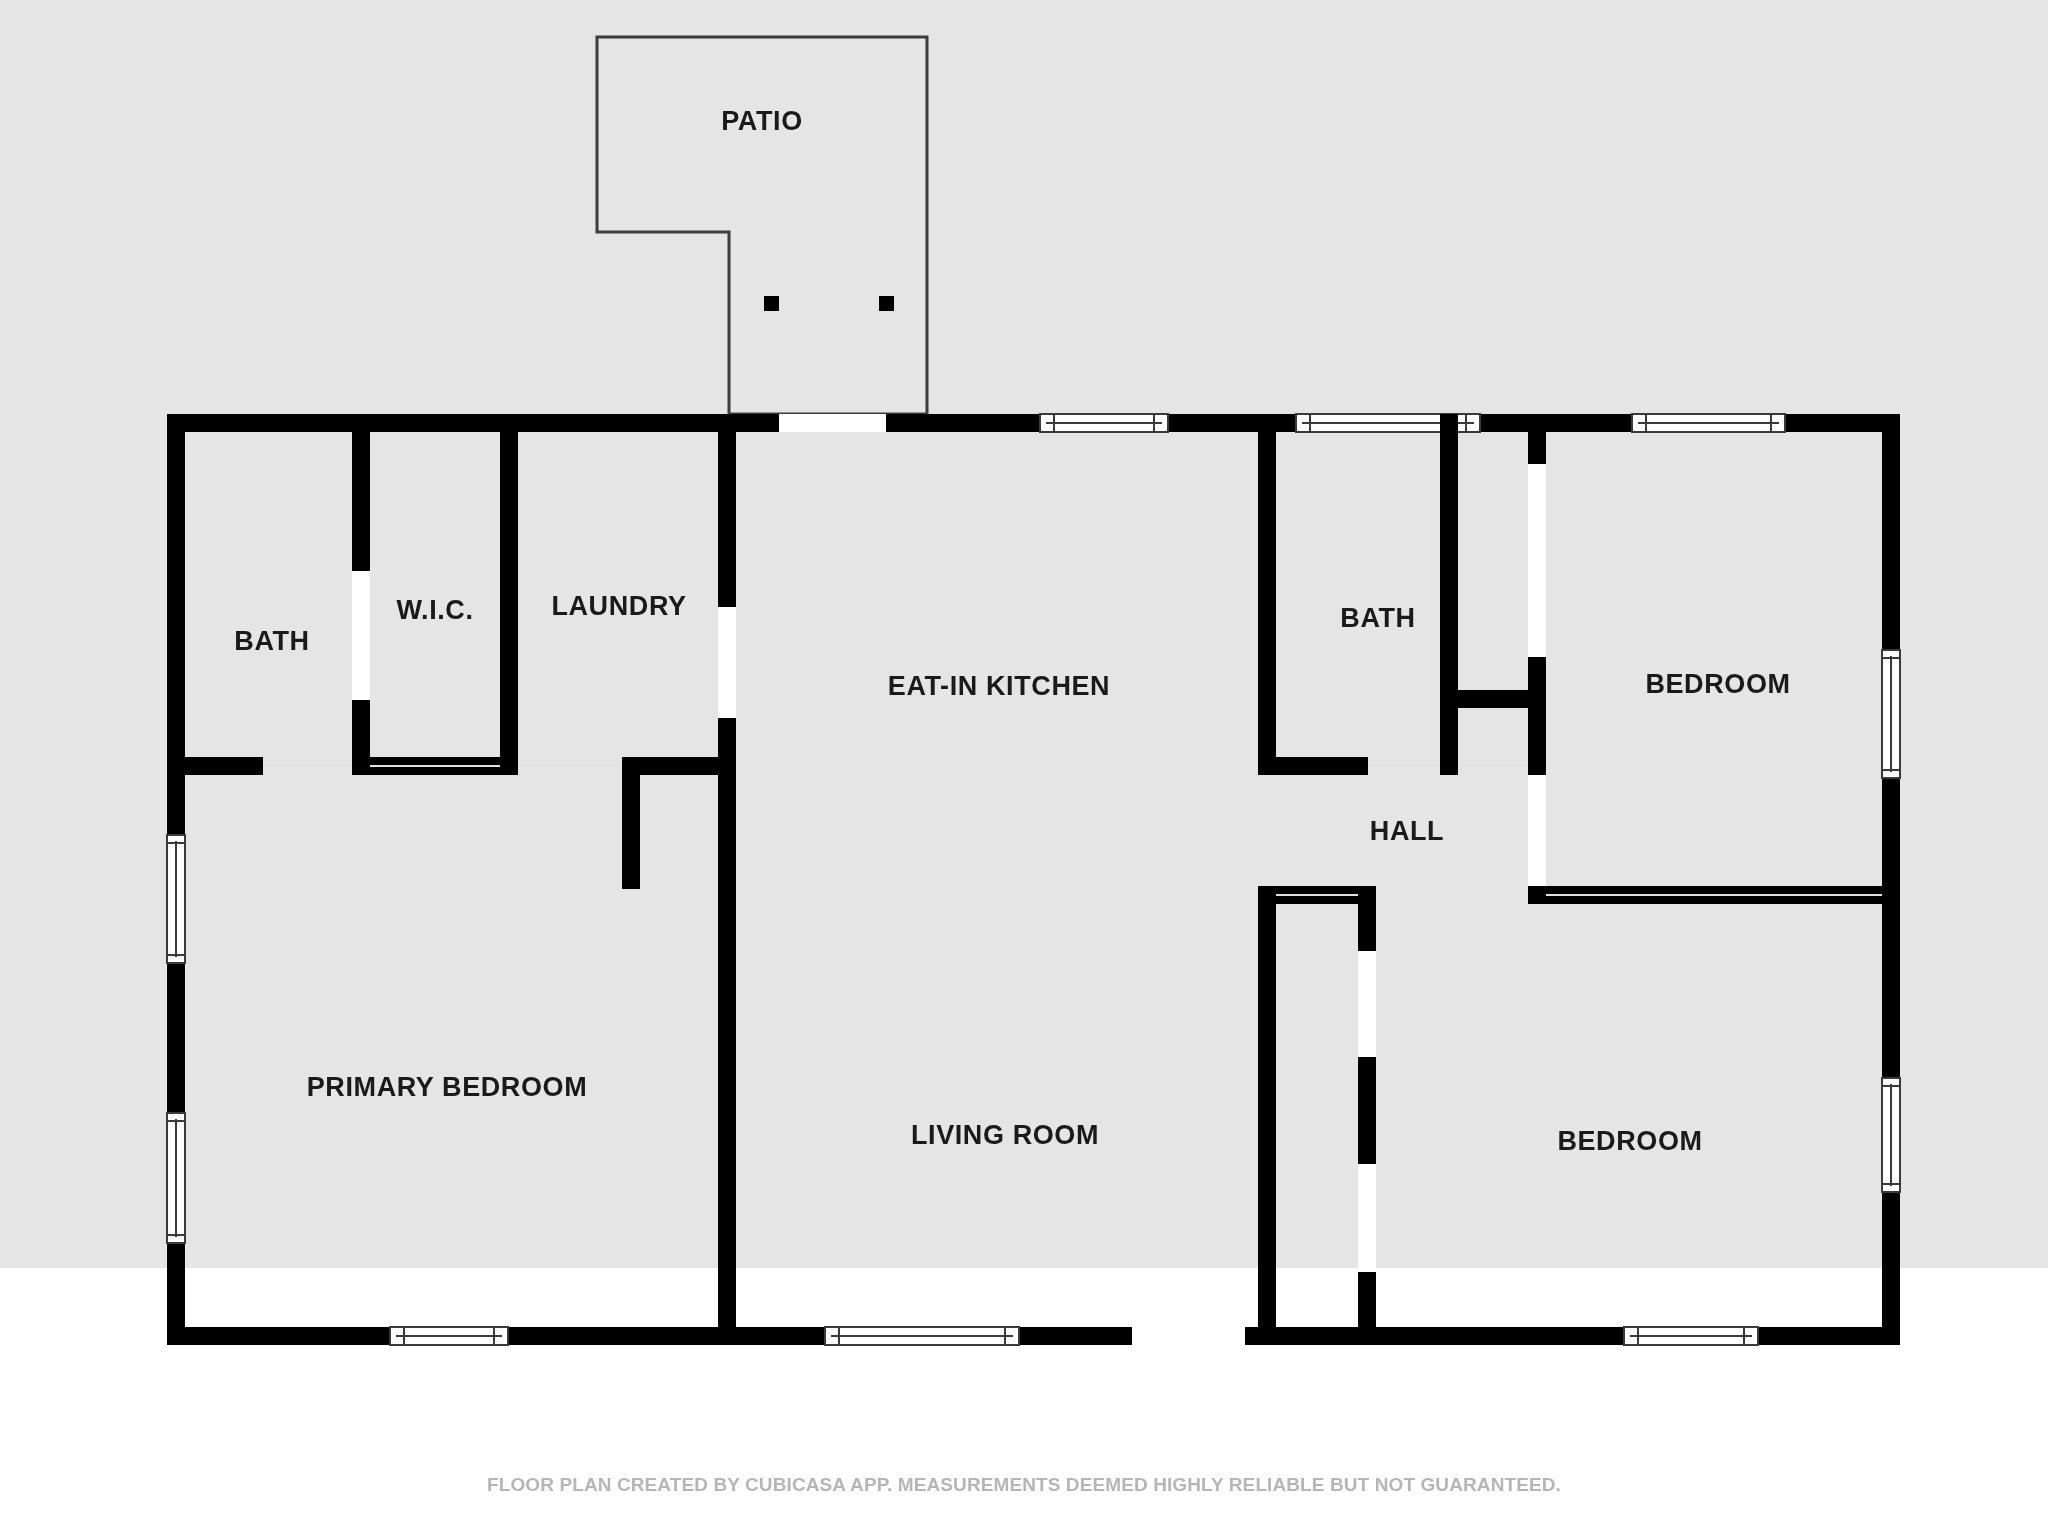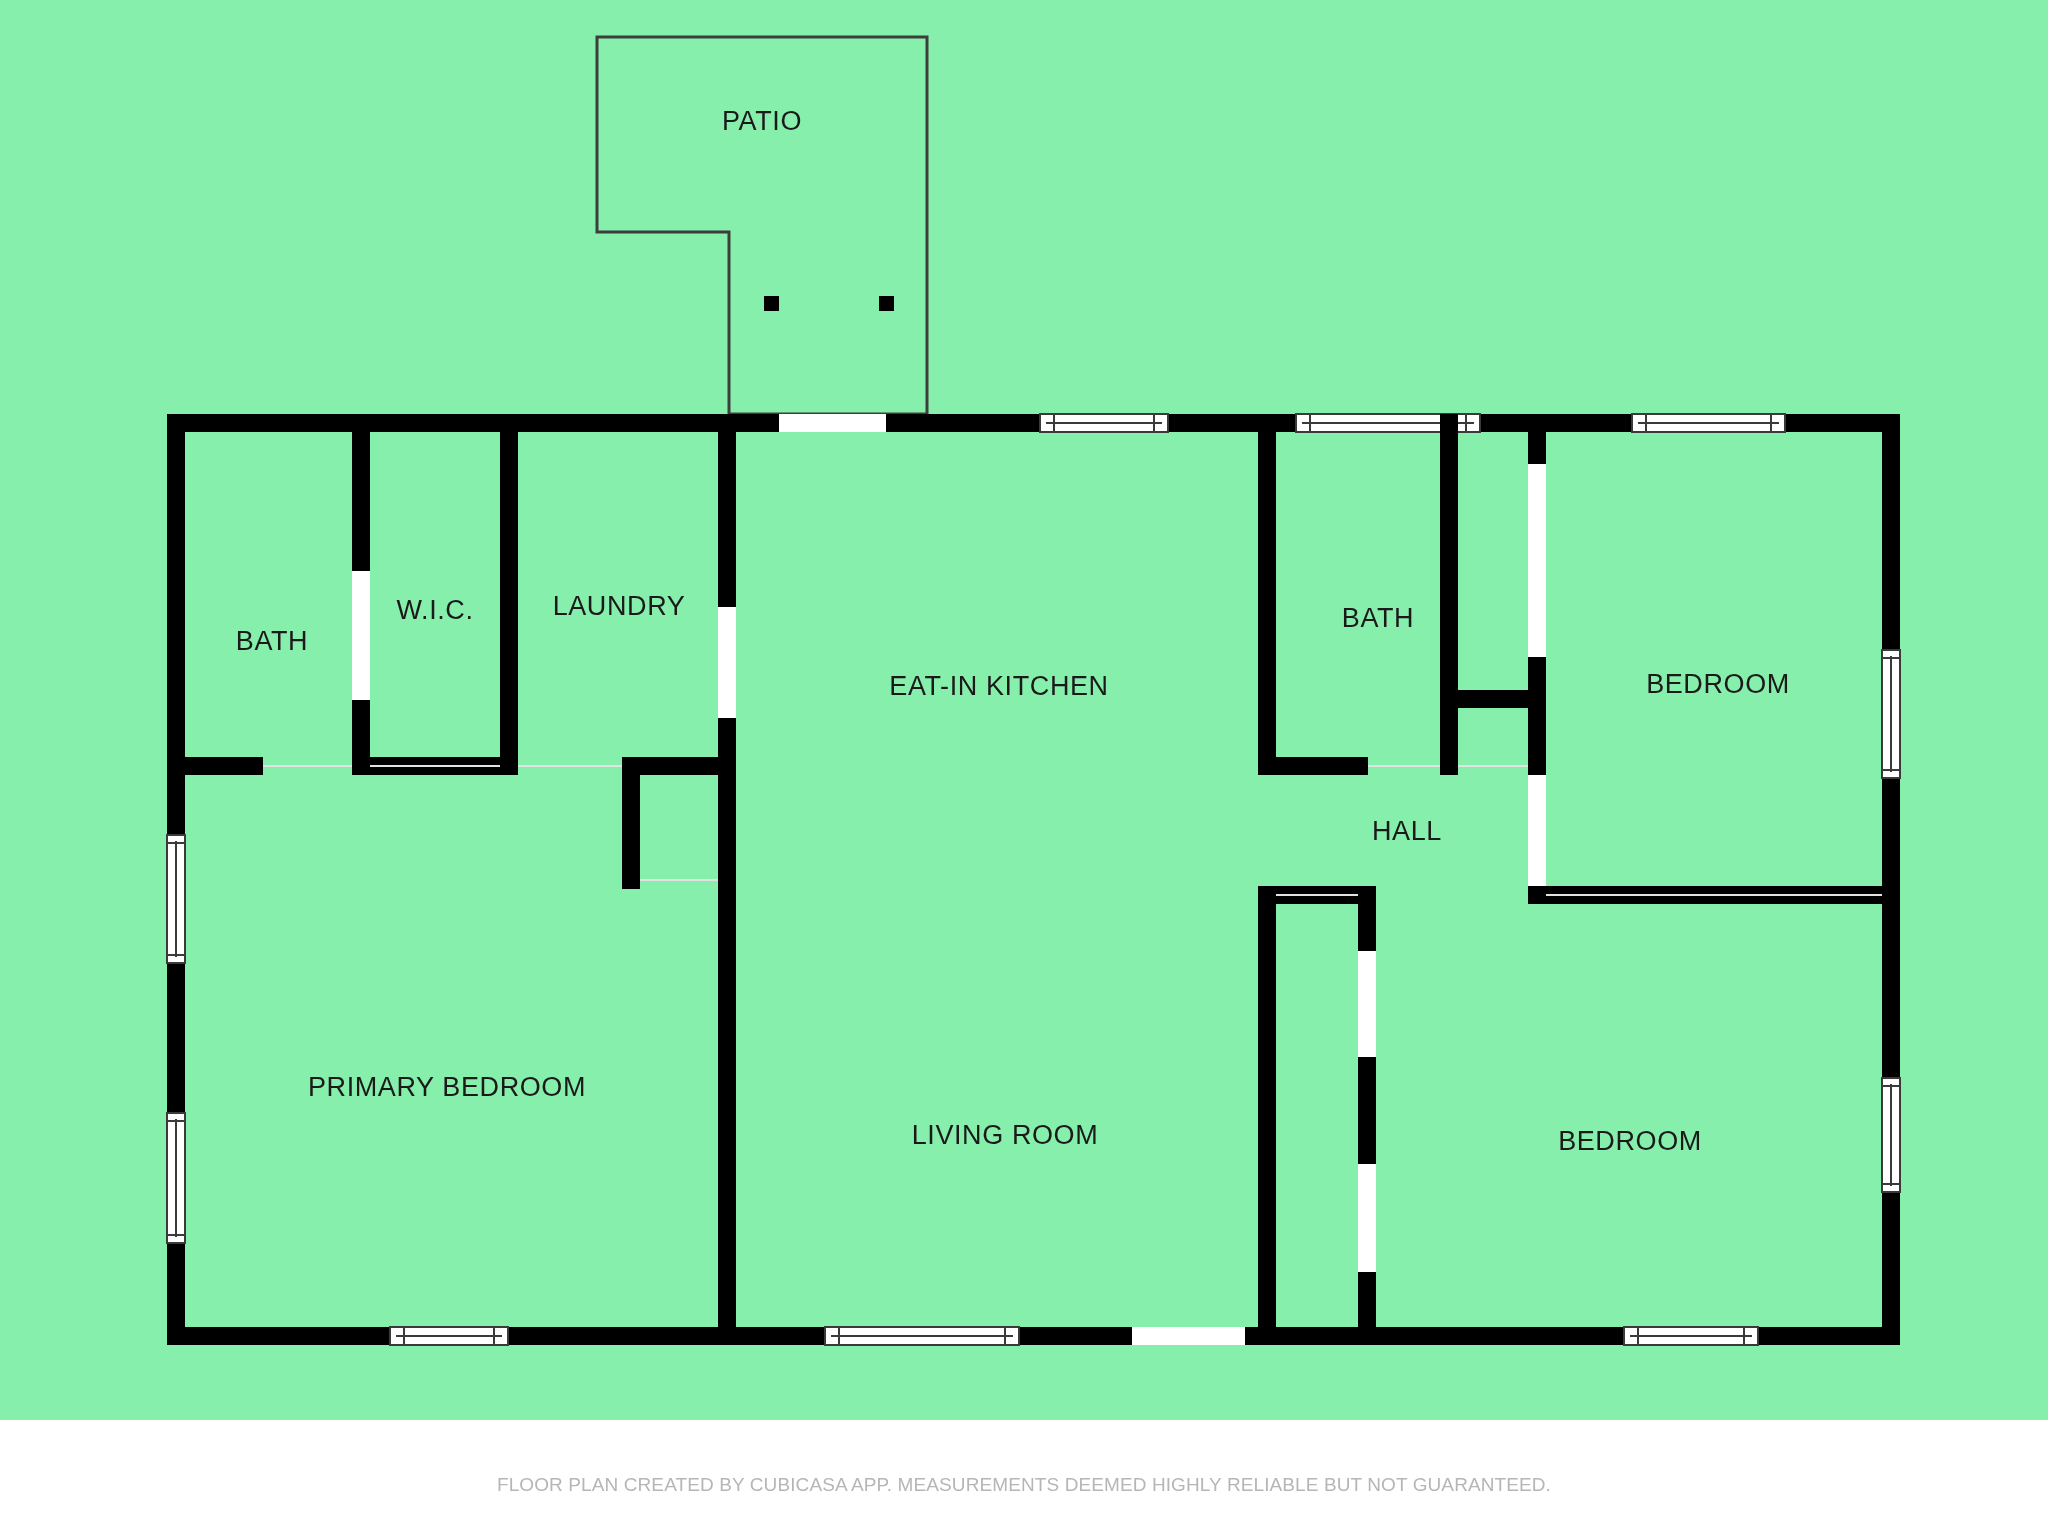--- a/index.html
+++ b/index.html
@@ -10,22 +10,23 @@
   }
   body {
     width: 2048px;
     height: 1536px;
     font-family: "Liberation Sans", sans-serif;
     overflow: hidden;
   }
   #plan-root {
     position: relative;
     width: 2048px;
-    height: 1420px;
-    background: #86efac;
+    height: 1268px;
+    background: #e5e5e5;
+    font-weight: bold;
   }
   #floorplan-svg {
     display: block;
     width: 2048px;
     height: 1536px;
   }
   .room-label {
     font-family: "Liberation Sans", sans-serif;
     font-size: 27px;
     fill: #1a1a1a;

